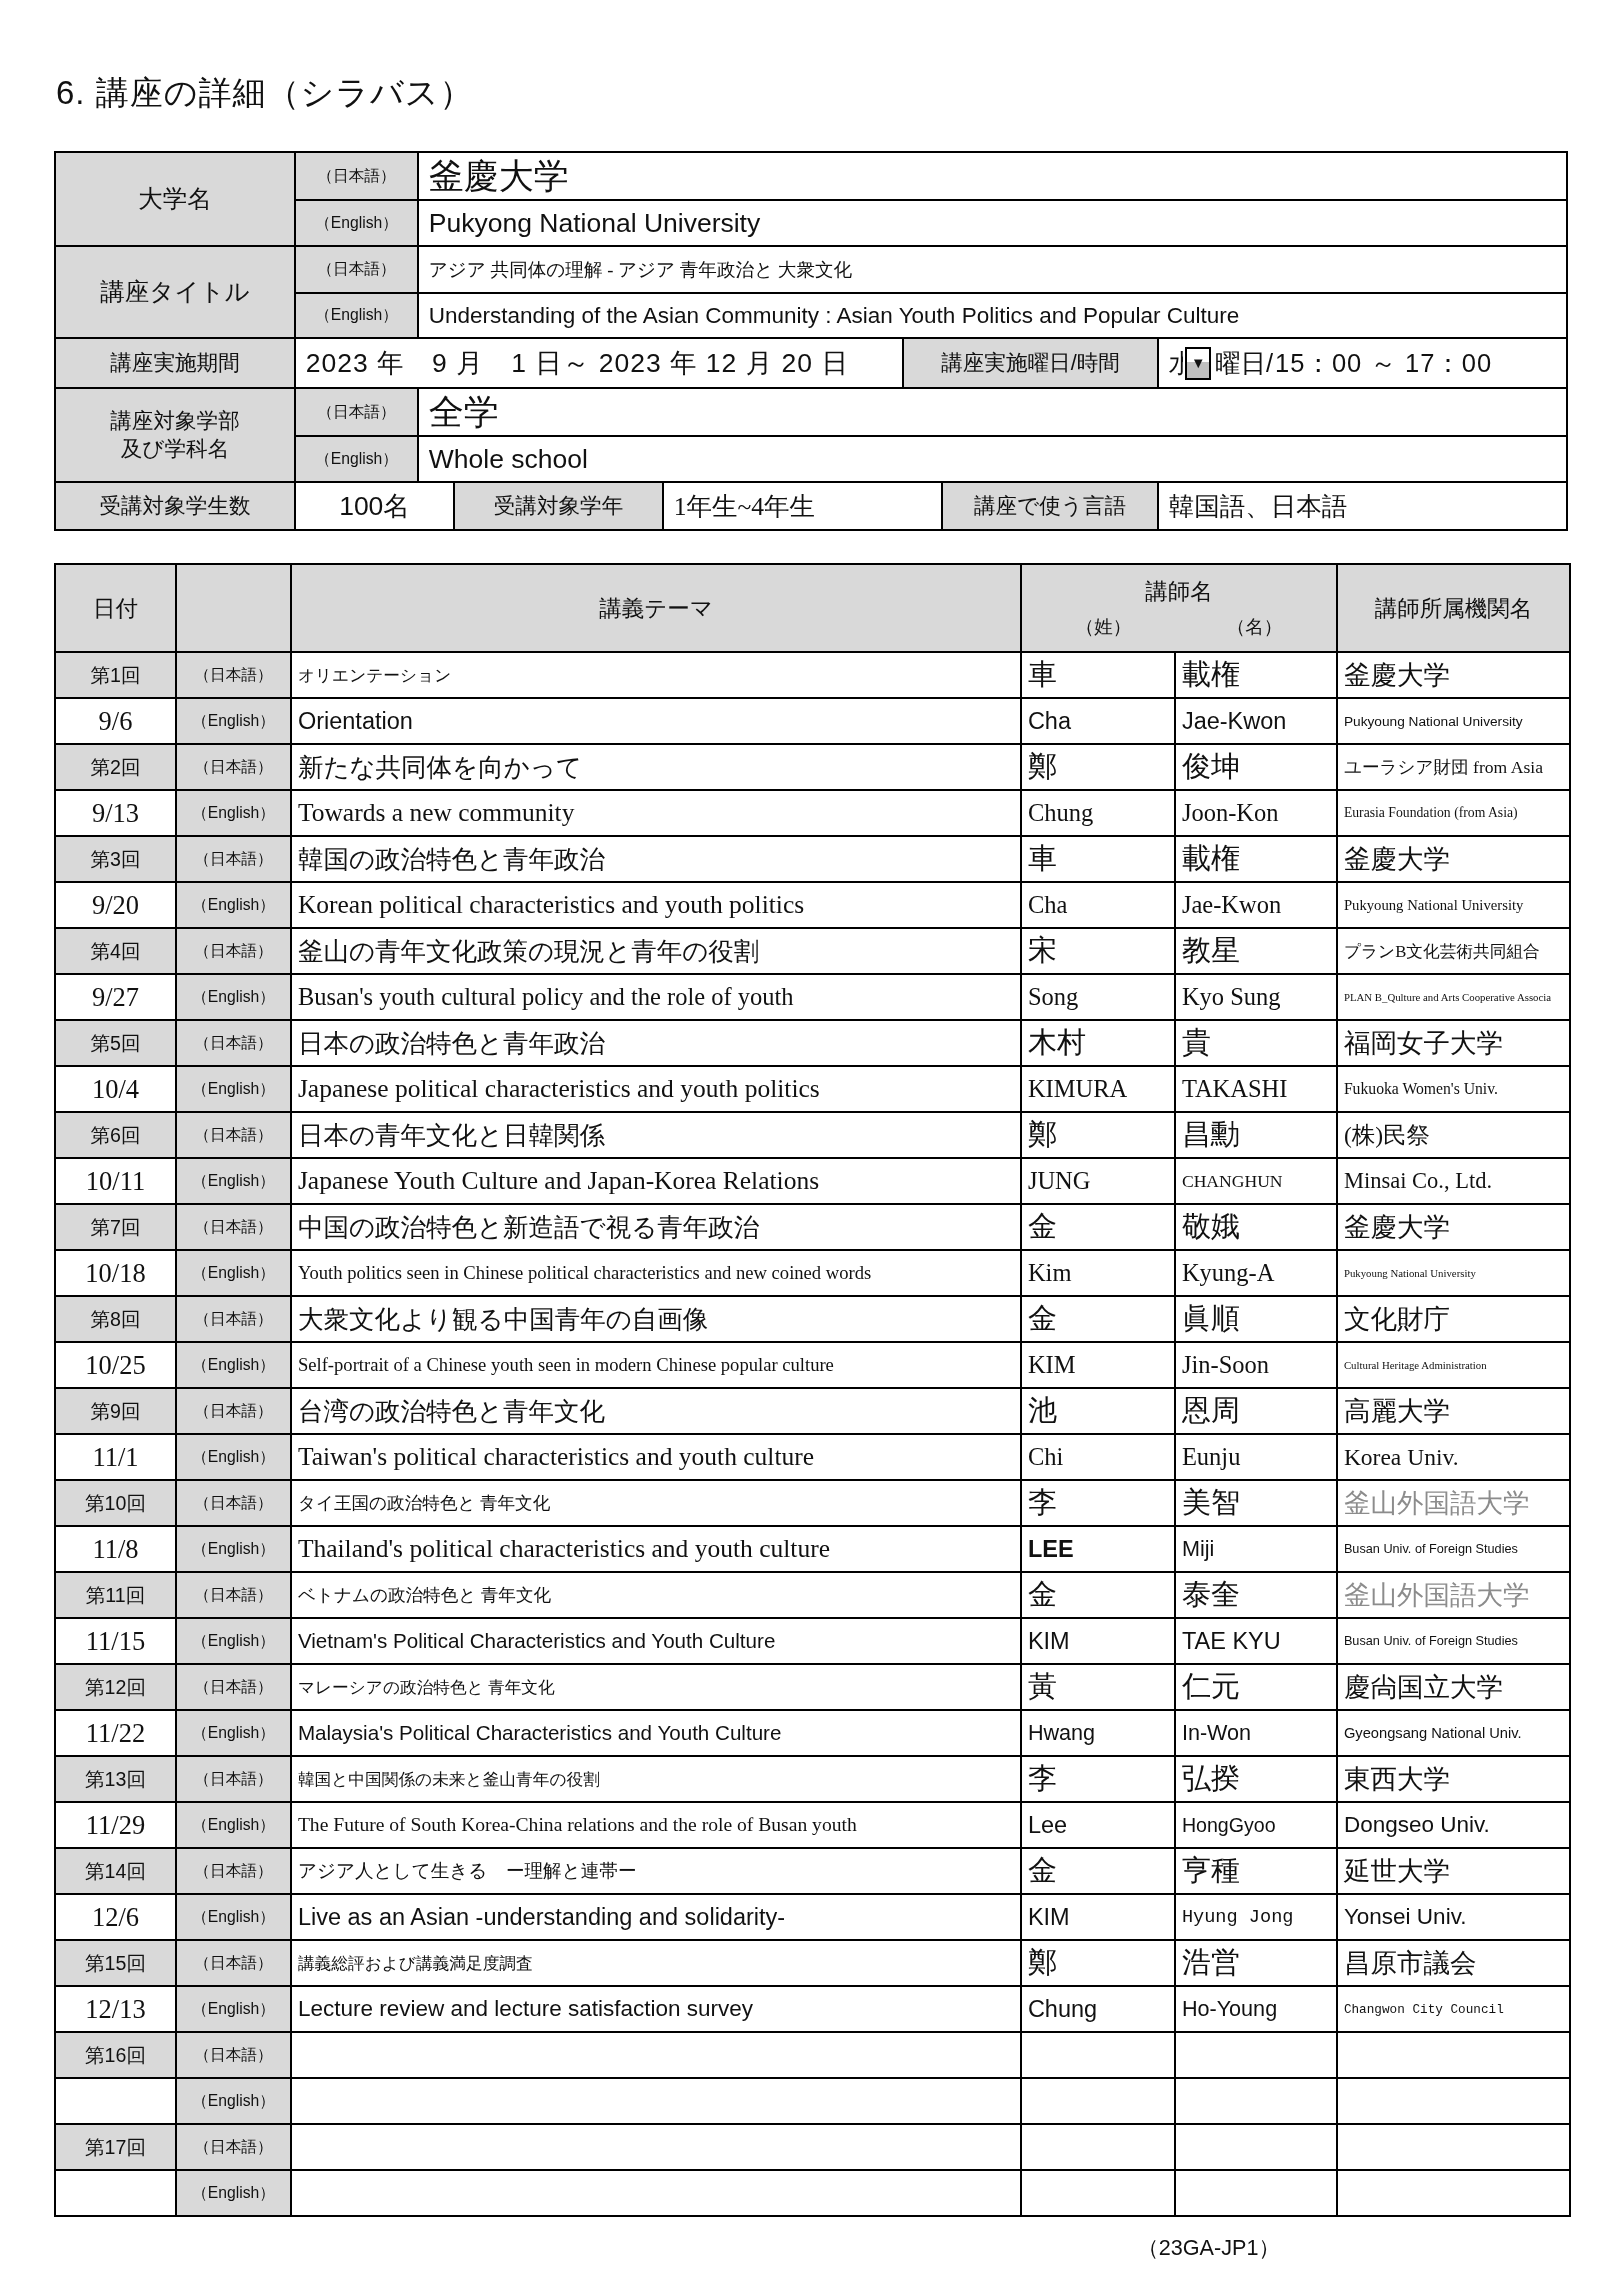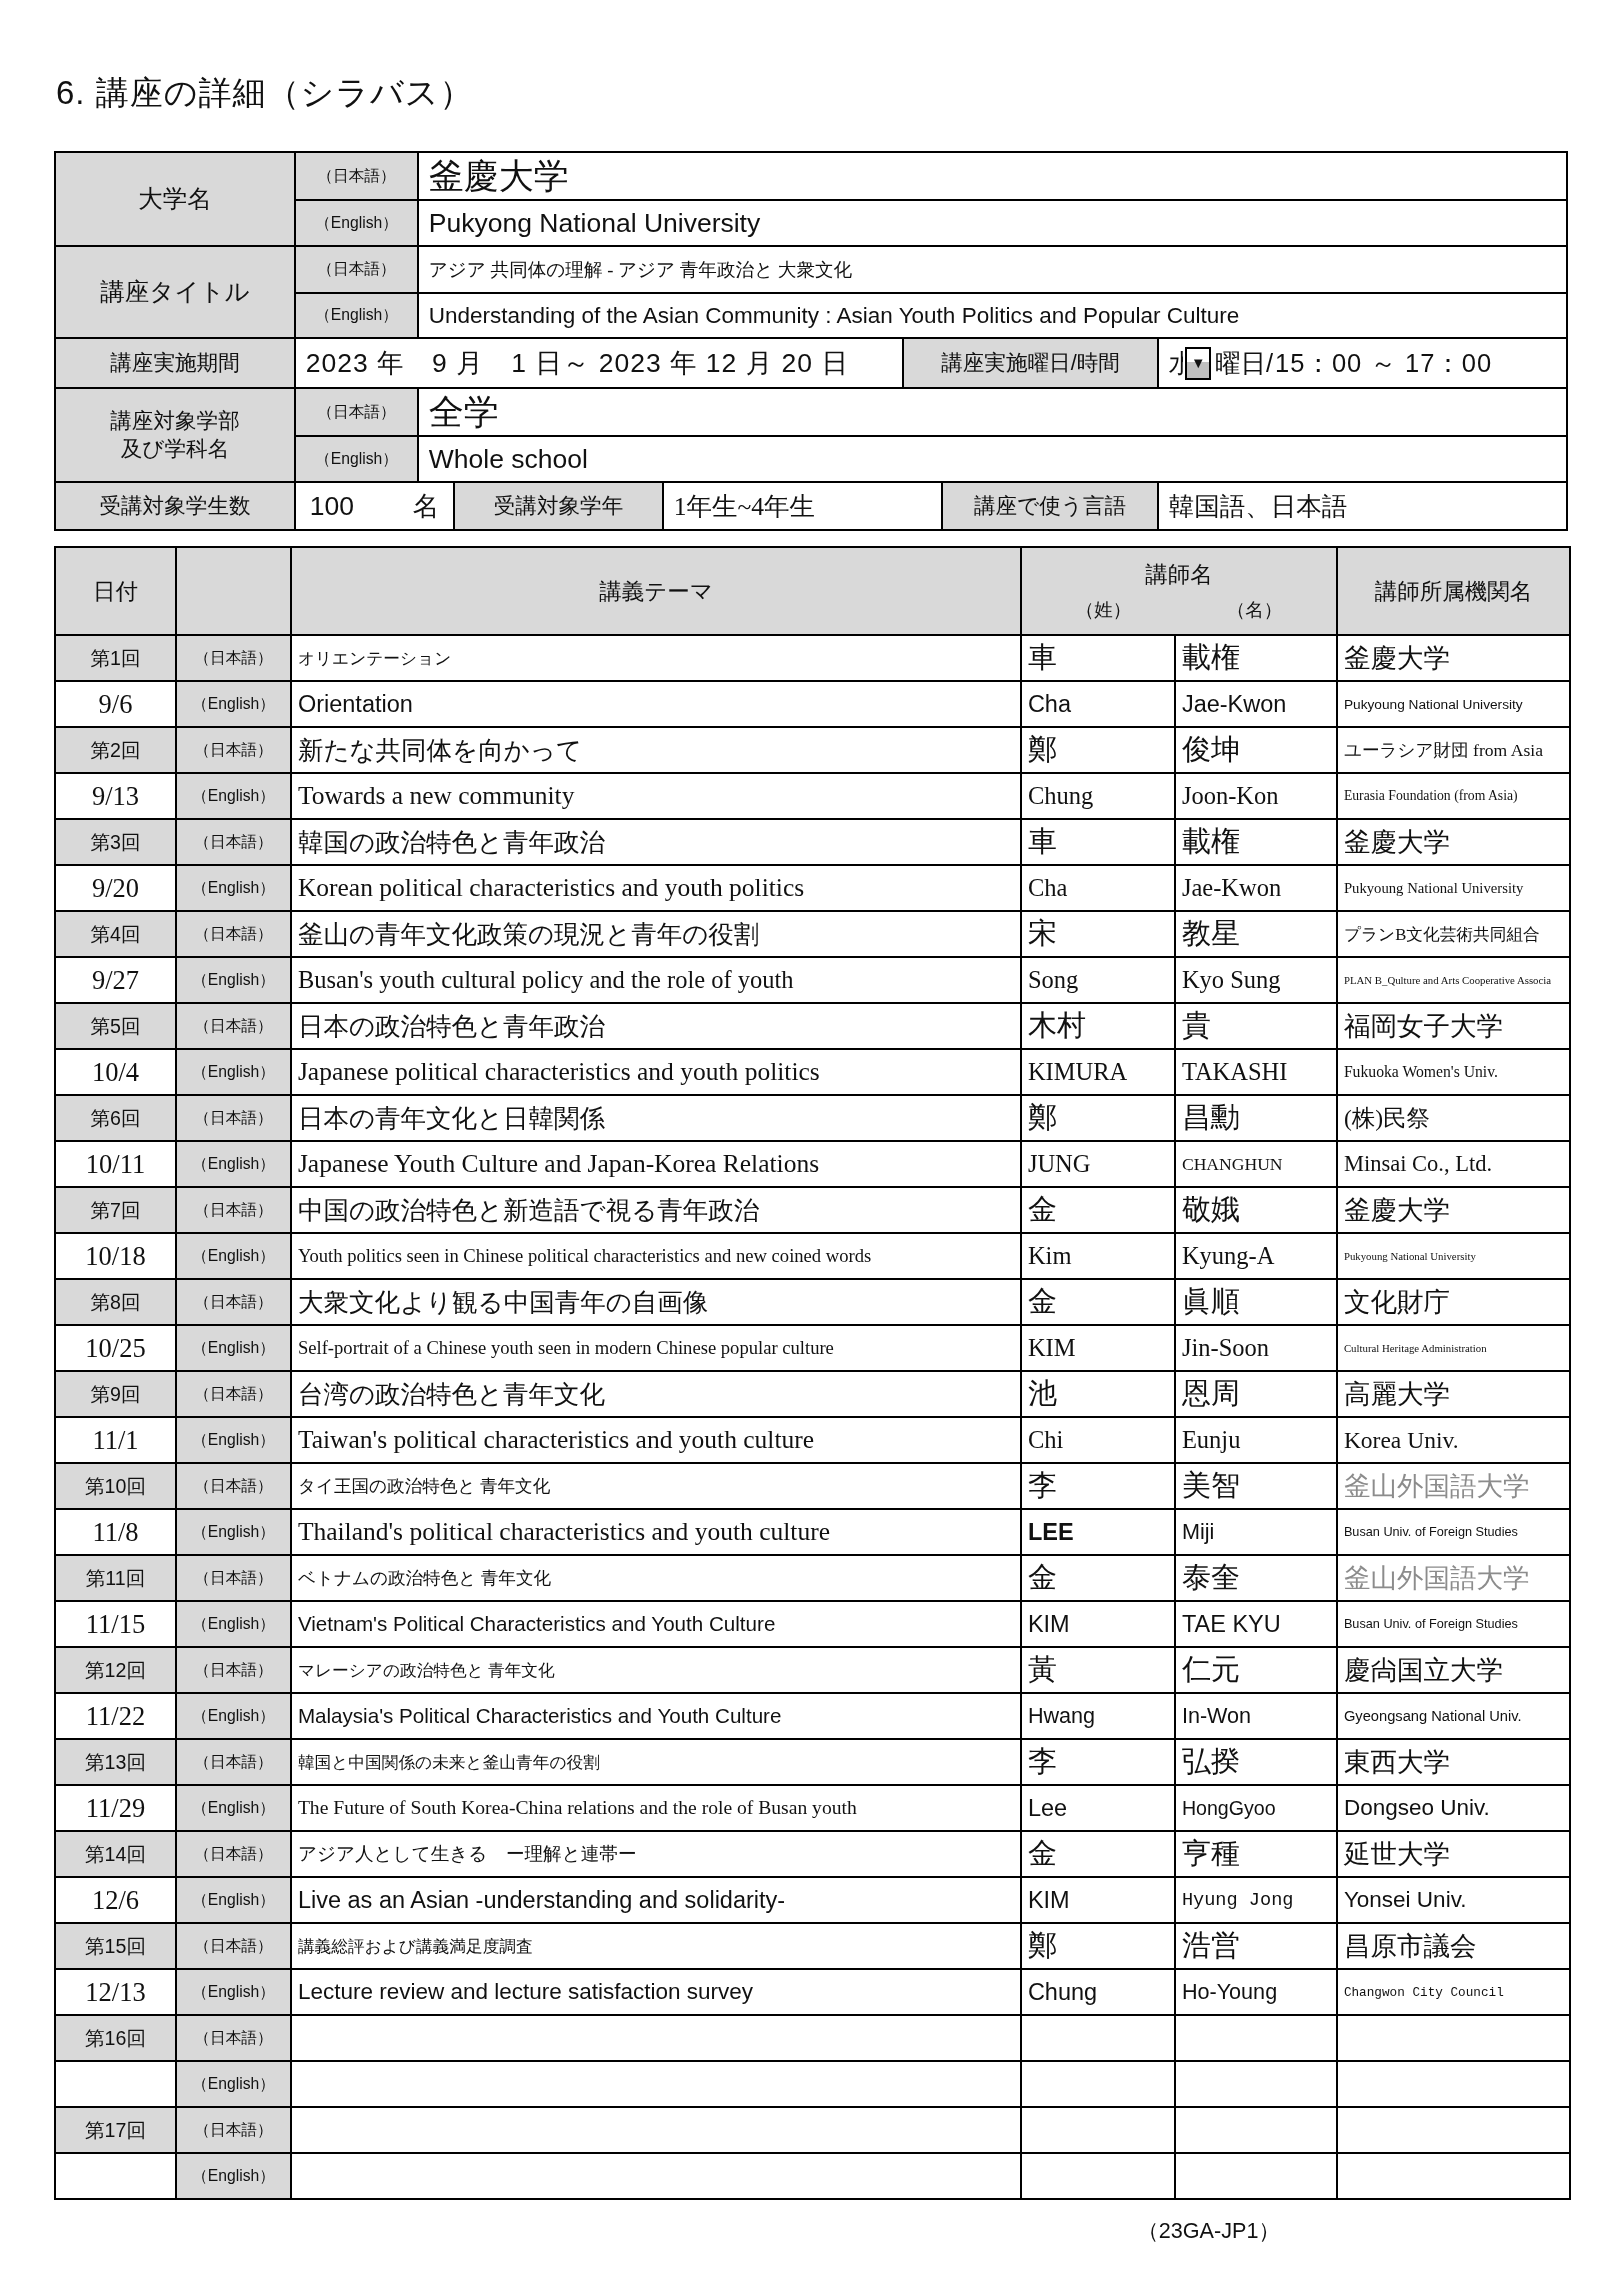--- a/index.html
+++ b/index.html
@@ -33,32 +33,32 @@
   .band-d{grid-template-columns:240px 123px 1149px;grid-template-rows:46px 46px}
   .band-e{grid-template-columns:240px 159px 209px 279px 216px 409px;grid-template-rows:46px}
   .span2{grid-row:span 2}
   .v-univ-ja{font-family:var(--serif);font-size:35px}
   .v-univ-en{font-family:var(--sans);font-size:26.5px}
   .v-title-ja{font-family:var(--serif);font-size:18.6px}
   .v-title-en{font-family:var(--sans);font-size:22.5px}
   .v-period{font-family:var(--sans);font-size:26.5px;letter-spacing:1px}
   .v-dept-ja{font-family:var(--serif);font-size:35px}
   .v-dept-en{font-family:var(--sans);font-size:26.5px}
-  .v-count{font-family:var(--sans);font-size:26.5px;justify-content:space-between;padding:0 13.7px}
+  .v-count{font-family:var(--sans);font-size:26.5px;justify-content:center;padding:0 13.7px}
   .v-grade{font-family:var(--serif);font-size:25.5px}
   .v-language{font-family:var(--serif);font-size:25.5px}
   .small-label{font-size:21.6px}
   
   .day-cell{font-family:var(--sans);font-size:25.5px;gap:2px}
   .day-clip{display:inline-block;width:14.7px;overflow:hidden;font-family:var(--serif);font-size:25.5px}
   .day-btn{display:inline-flex;align-items:center;justify-content:center;width:25.5px;height:33px;border:2px solid #000;background:linear-gradient(#fff 0 45%,#bfbfbf 45% 100%);font-size:14.7px;cursor:pointer;margin-right:2px}
   .day-time{letter-spacing:1px}
 
   
-  table.m{border-collapse:collapse;table-layout:fixed;width:1514px;margin-top:15px;border:2.9px solid #000}
+  table.m{border-collapse:collapse;table-layout:fixed;width:1514px;margin-top:32px;border:2.9px solid #000}
   table.m th,table.m td{border:2px solid #000;overflow:hidden;white-space:nowrap;padding:0 5.9px}
   table.m thead tr{height:88px}
   table.m thead th{background:var(--gray);font-family:var(--sans);font-weight:400;font-size:22.5px;vertical-align:middle;border-bottom:2.9px solid #000}
   .hdr-sub{display:flex;margin-top:7.8px;font-size:18.6px}
   .hdr-sub span{flex:1;text-align:center}
   table.m tbody tr{height:46px}
   table.m tbody tr.jp td{border-bottom:1px solid #000}
   table.m tbody tr.en td{border-bottom:2.9px solid #000}
   .c-no{background:var(--gray);font-family:var(--sans);font-size:19.6px;text-align:center}
   .c-date{font-family:var(--serif);font-size:26.5px;text-align:center}

